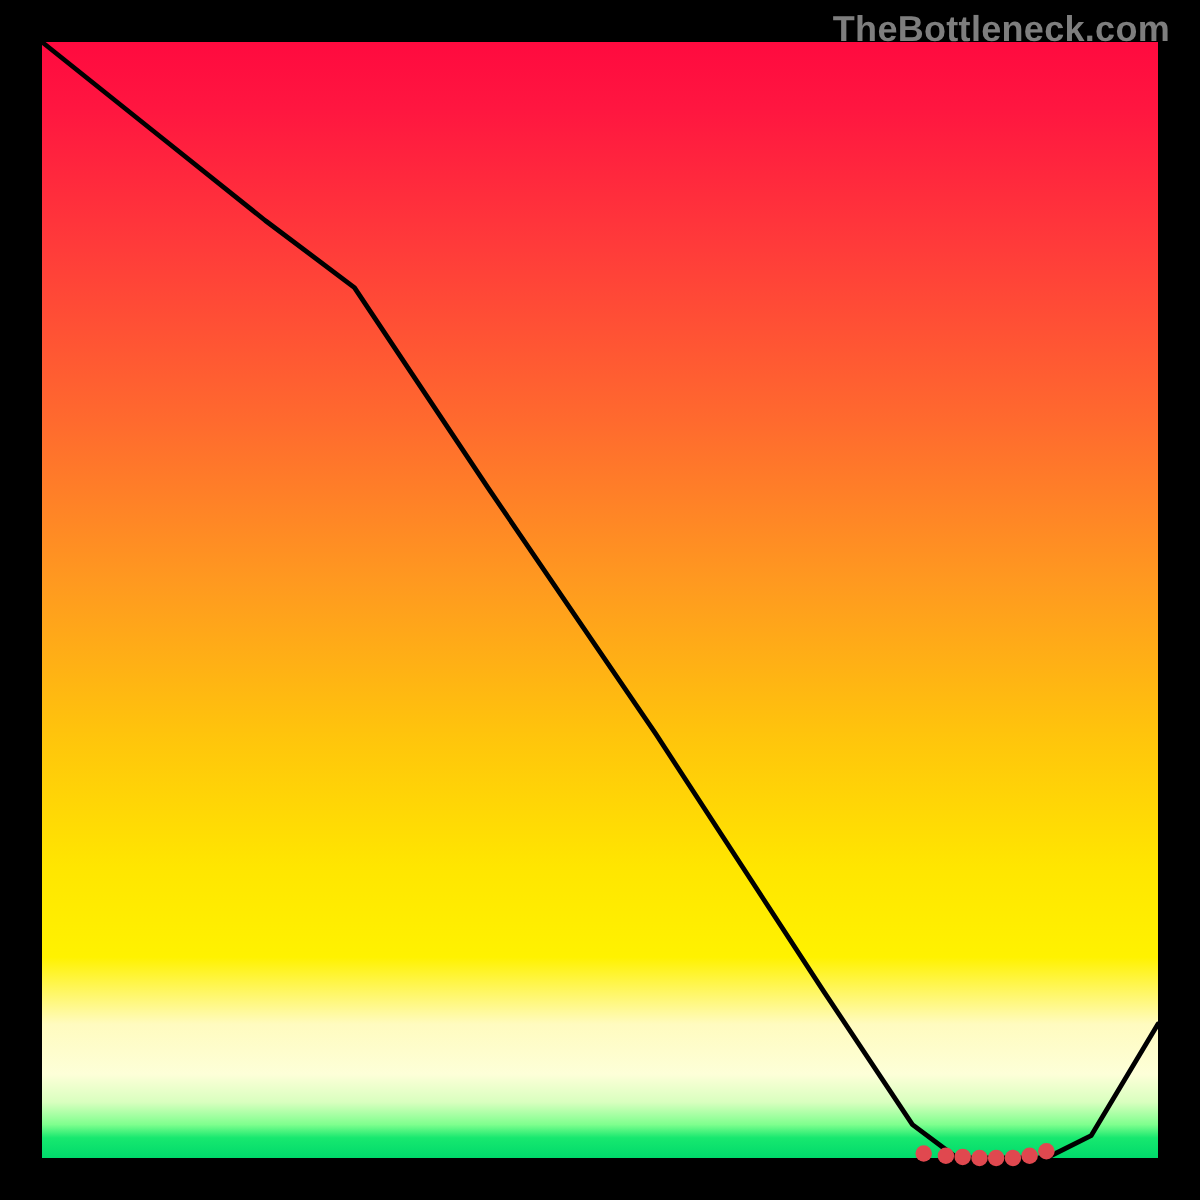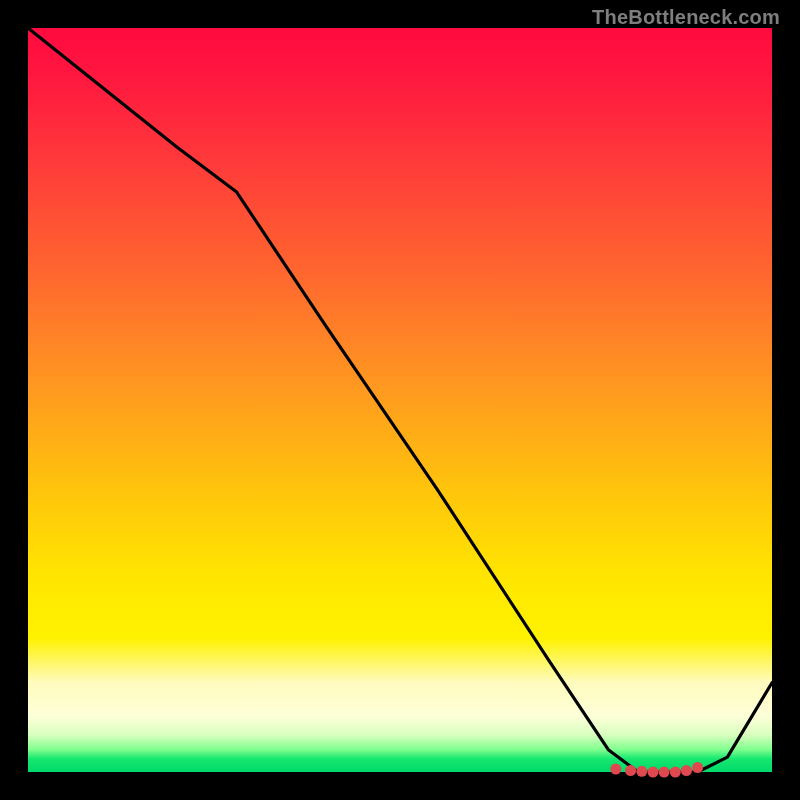--- a/index.html
+++ b/index.html
@@ -44,21 +44,21 @@
       #17e86f 98.2%,
       #00d96b 100%
     );
   }
 
   .watermark {
     position: absolute;
     top: 6px;
     right: 20px;
     color: #7e7e7e;
-    font-size: 20px;
+    font-size: 24px;
     font-weight: 600;
     letter-spacing: 0.2px;
     user-select: none;
     text-align: right;
   }
 
   
   svg.curve {
     position: absolute;
     left: 28px;

